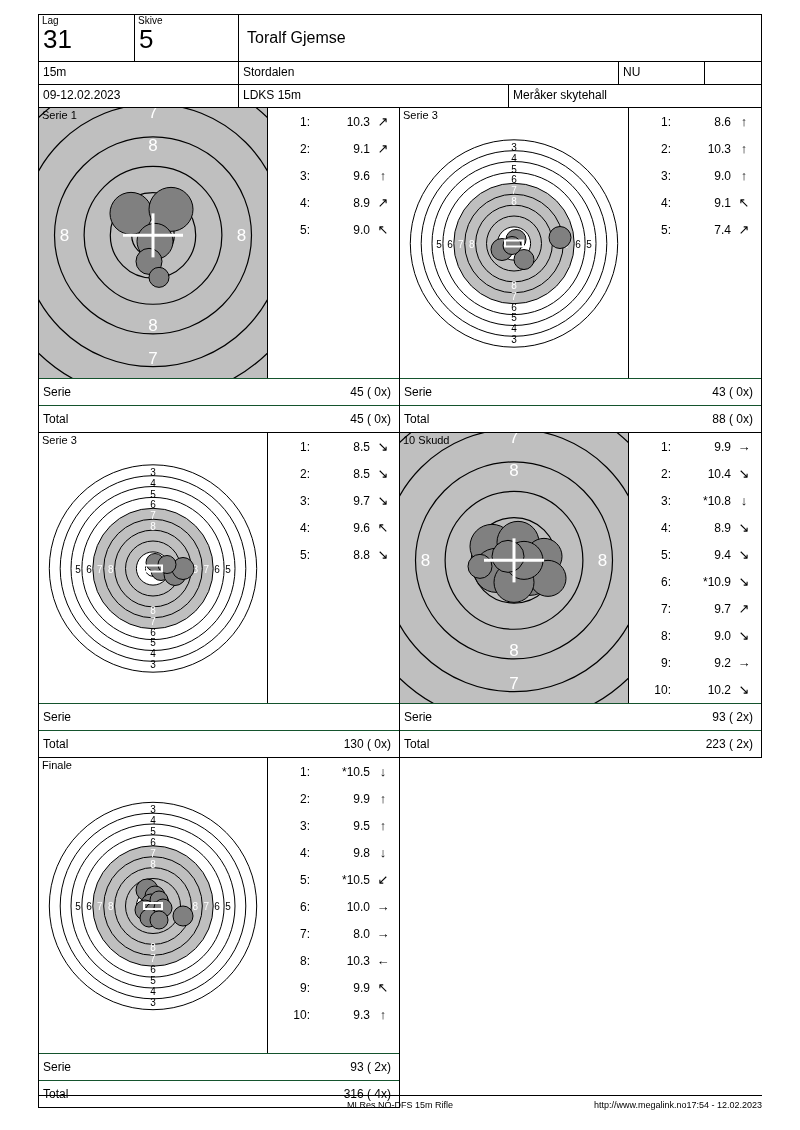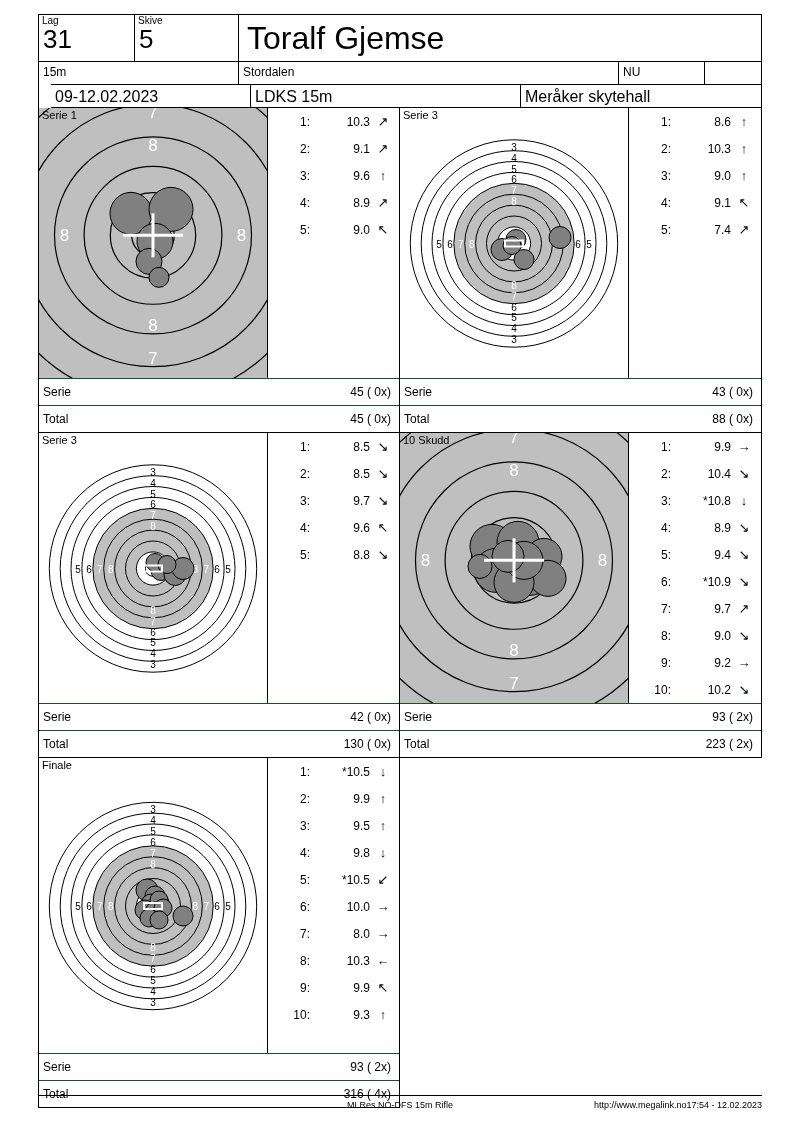--- a/index.html
+++ b/index.html
@@ -15,24 +15,24 @@
   }
   
   .hdr{border:1px solid #000;border-bottom:none;}
   .hdr-row1{display:flex;height:46px;}
   .cell{border-right:1px solid #000;box-sizing:border-box;position:relative;}
   .lab{font-size:10px;padding:1px 3px 0 3px;line-height:10px;}
   .big{font-size:26px;line-height:26px;padding:0 0 0 4px;font-weight:400;}
   .c-lag{width:96px;}
   .c-skive{width:104px;}
   .c-name{flex:1;border-right:none;display:flex;align-items:center;}
-  .c-name span{font-size:32px;padding-left:8px;}
+  .c-name span{font-size:16px;padding-left:8px;}
   .hdr-row2{display:flex;height:22px;border-top:1px solid #000;font-size:12px;}
   .hdr-row2 .cell,.hdr-row3 .cell{padding:3px 12px 0 4px;}
-  .hdr-row3{display:flex;height:22px;border-top:1px solid #000;border-bottom:1px solid #000;font-size:16px;margin-left:12px;}
+  .hdr-row3{display:flex;height:22px;border-top:1px solid #000;border-bottom:1px solid #000;font-size:12px;}
   .w200{width:200px;}
   .w380{width:380px;}
   .w86{width:86px;}
   .w-rest{flex:1;border-right:none;}
   .w270{width:270px;}
 
   
   .grid{position:relative;}
   .block{position:absolute;box-sizing:border-box;border:1px solid #000;border-top:none;}
   .target{position:absolute;left:0;top:0;box-sizing:border-box;overflow:hidden;background:#fff;}
@@ -305,21 +305,20 @@
             <div class="shotrow">
               <span class="sn">5:</span>
               <span class="sv">8.8</span>
               <span class="sa">↘</span>
             </div>
           </div>
         </div>
         <div class="sums">
           <div class="sumrow">
             <span class="sumlab">Serie</span>
-            <span class="sumval">42 ( 0x)</span>
           </div>
           <div class="sumrow">
             <span class="sumlab">Total</span>
             <span class="sumval">130 ( 0x)</span>
           </div>
         </div>
       </div>
       <div class="block" style="left: 362px; top: 325px; width: 362px; height: 325px; border-left: none;">
         <div class="target" style="width: 228px; height: 271px;"><svg width="228" height="271" viewBox="0 0 228 271">
             <rect width="228" height="271" fill="#bfbfbf"></rect>

